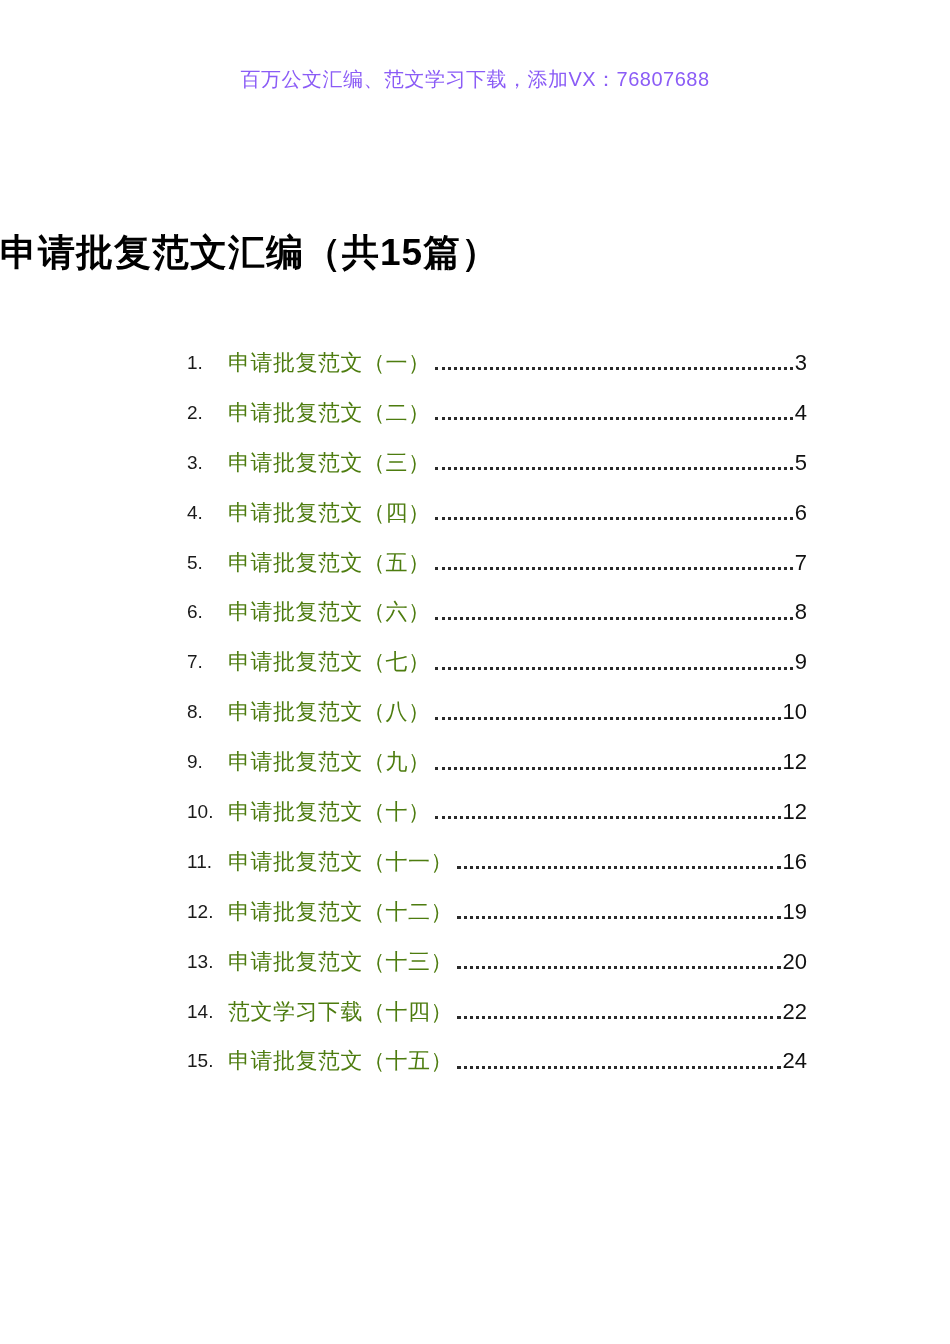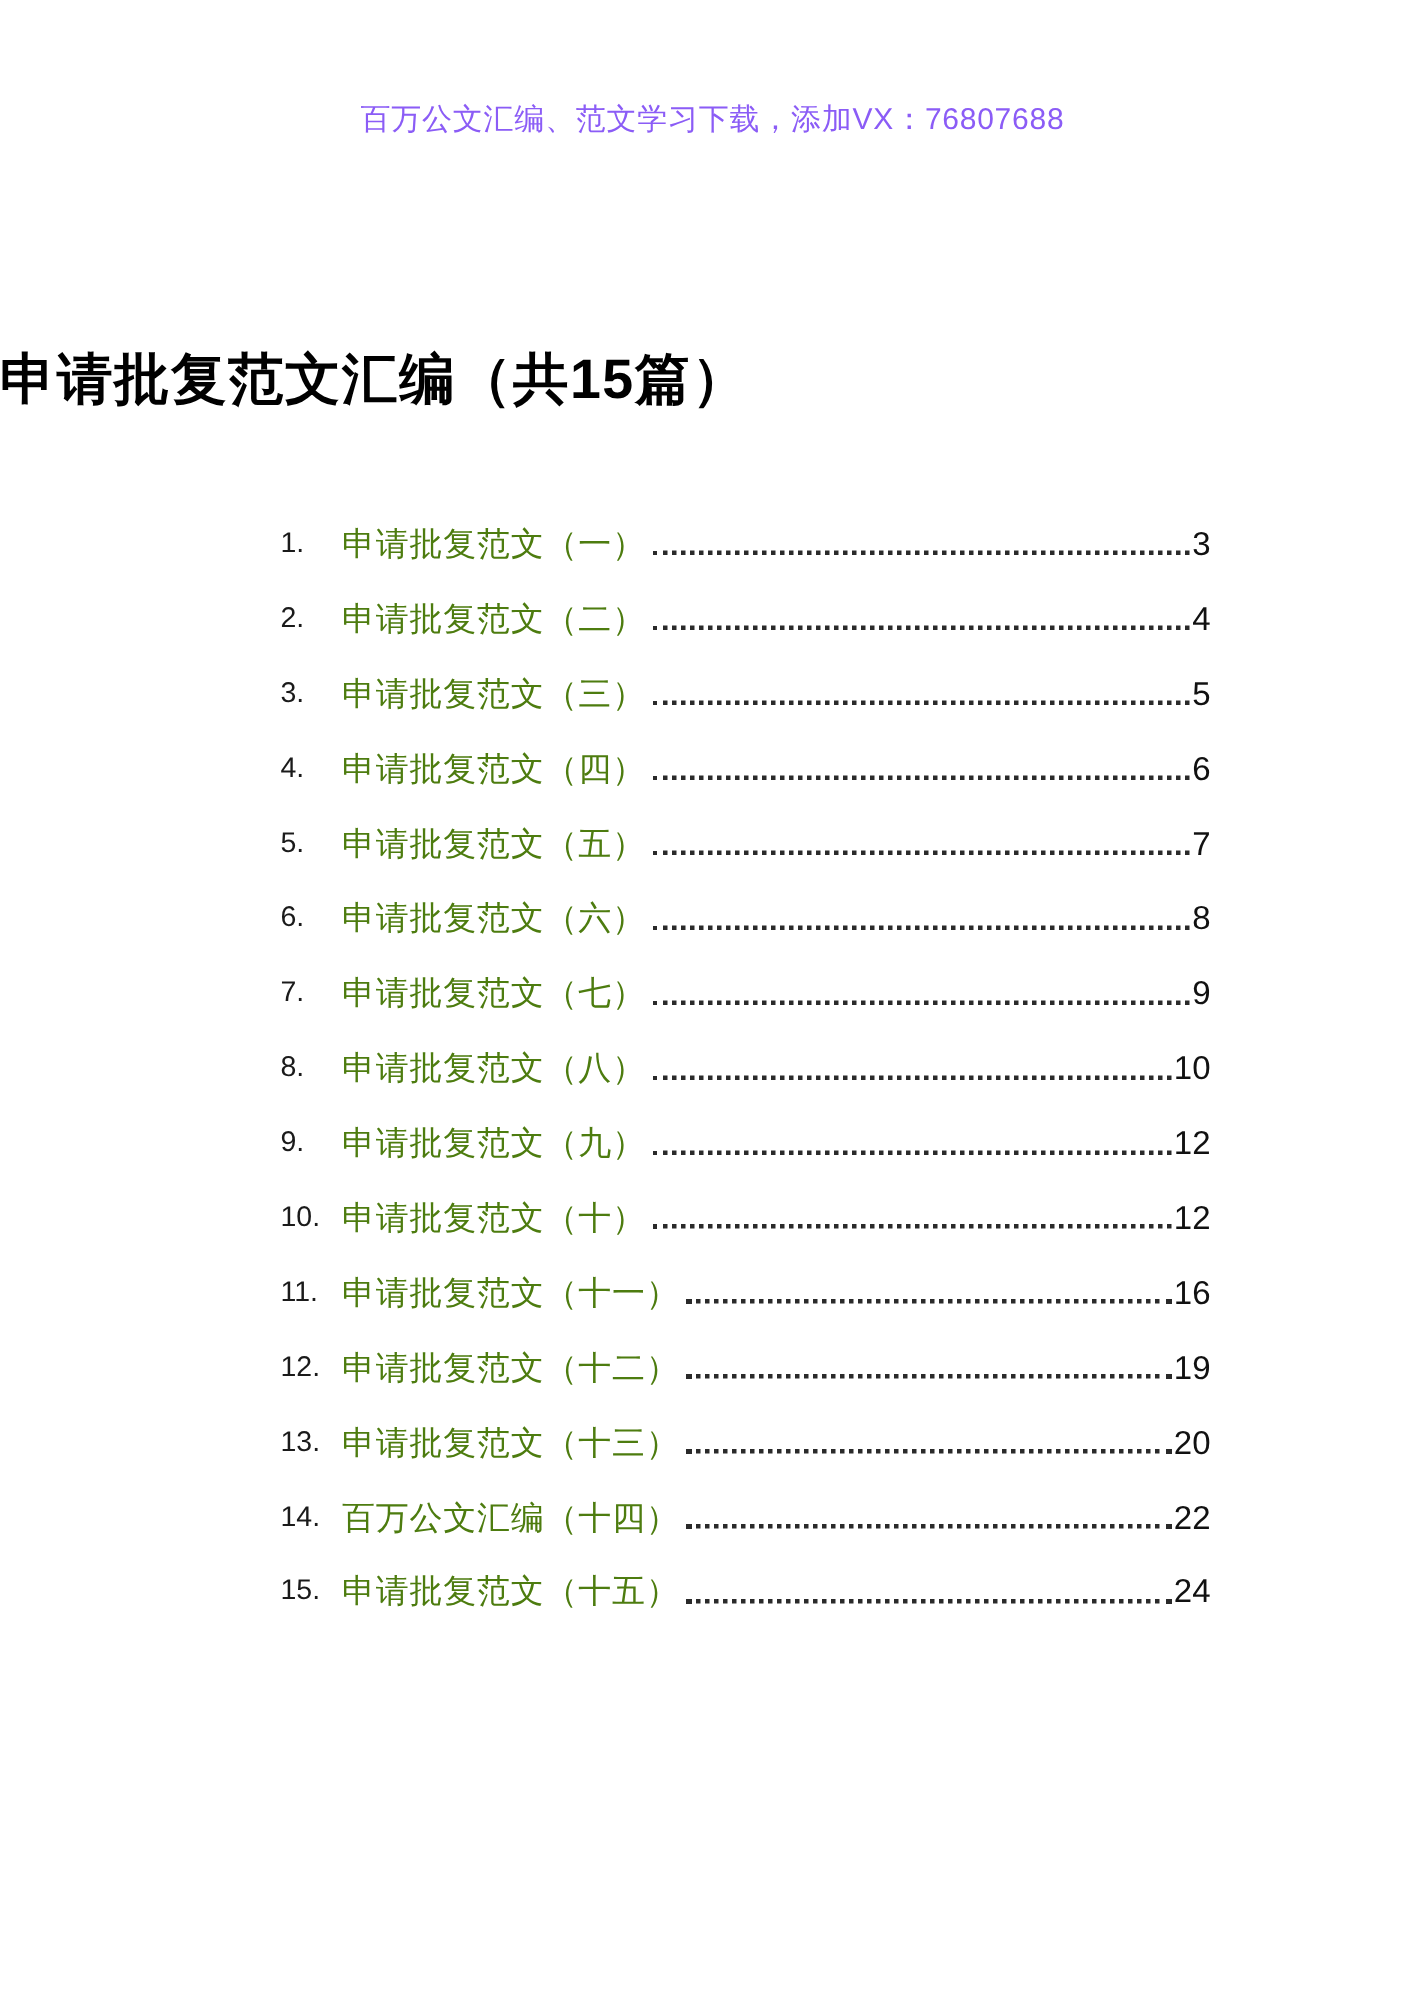--- a/index.html
+++ b/index.html
@@ -157,21 +157,21 @@
 
   <div class="toc-row">
     <span class="toc-num">13.</span>
     <span class="toc-label">申请批复范文（十三）</span>
     <span class="toc-dots"></span>
     <span class="toc-page">20</span>
   </div>
 
   <div class="toc-row">
     <span class="toc-num">14.</span>
-    <span class="toc-label">百万公文汇编（十四）</span>
+    <span class="toc-label">范文学习下载（十四）</span>
     <span class="toc-dots"></span>
     <span class="toc-page">22</span>
   </div>
 
   <div class="toc-row">
     <span class="toc-num">15.</span>
     <span class="toc-label">申请批复范文（十五）</span>
     <span class="toc-dots"></span>
     <span class="toc-page">24</span>
   </div>

